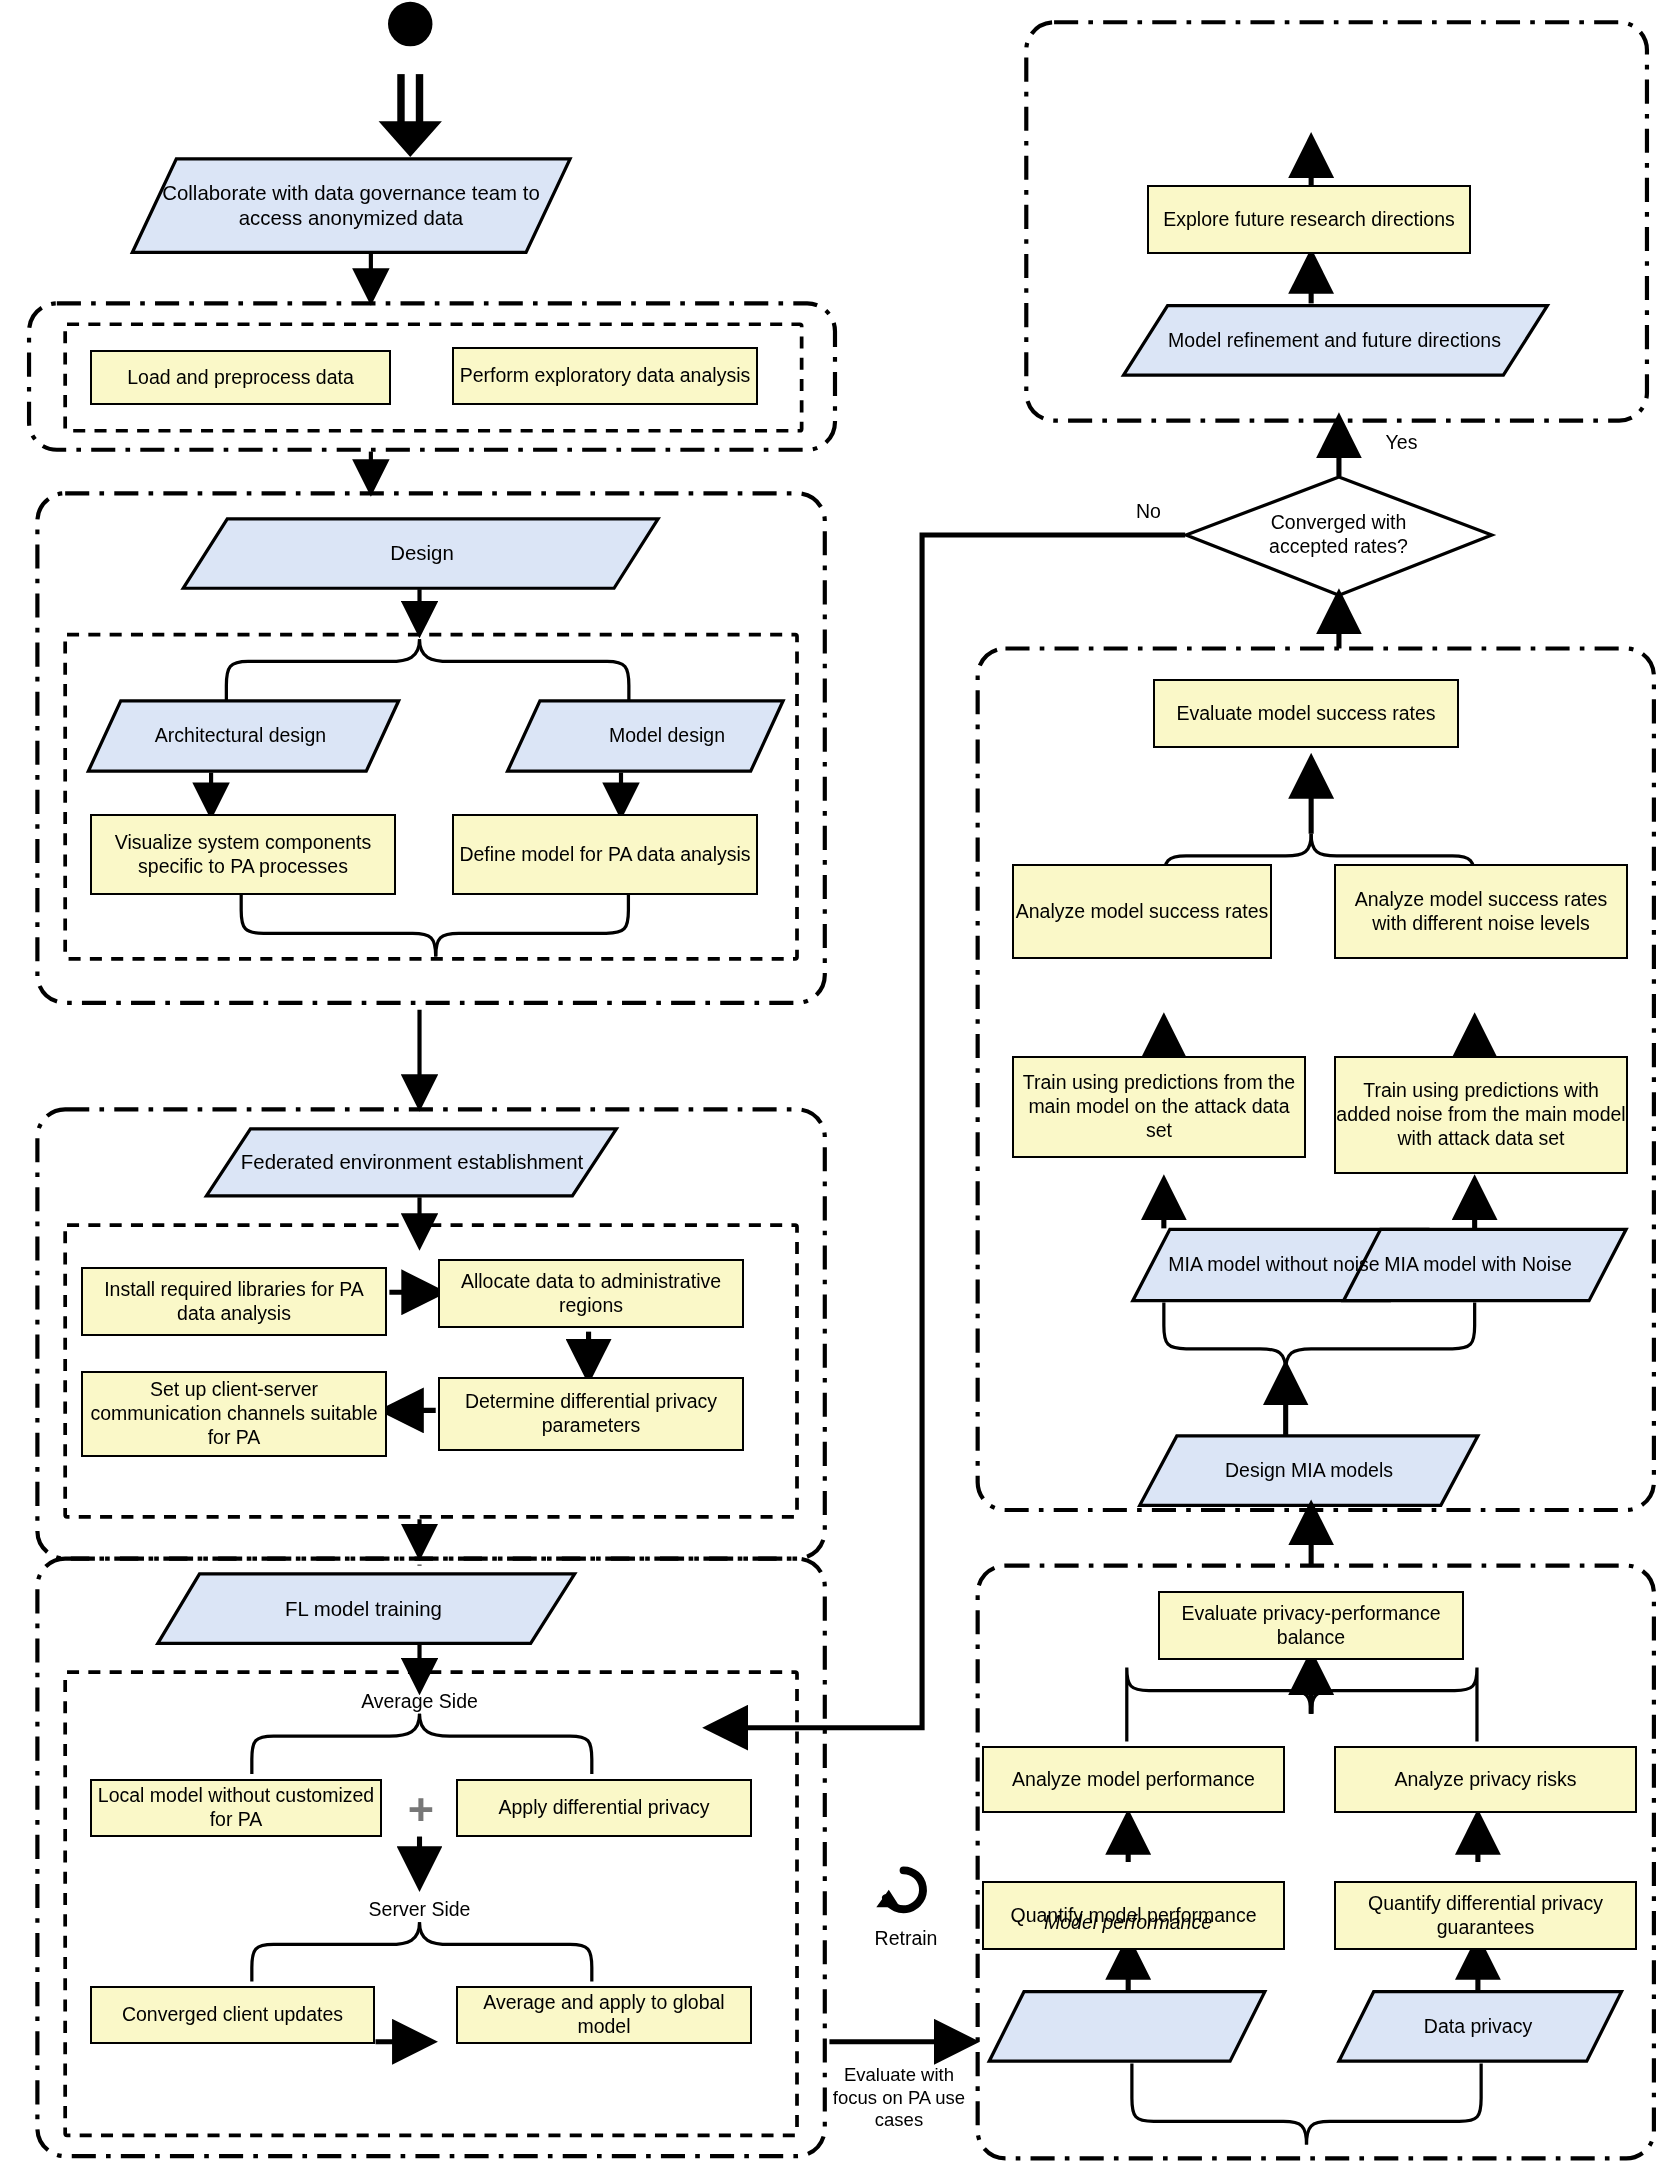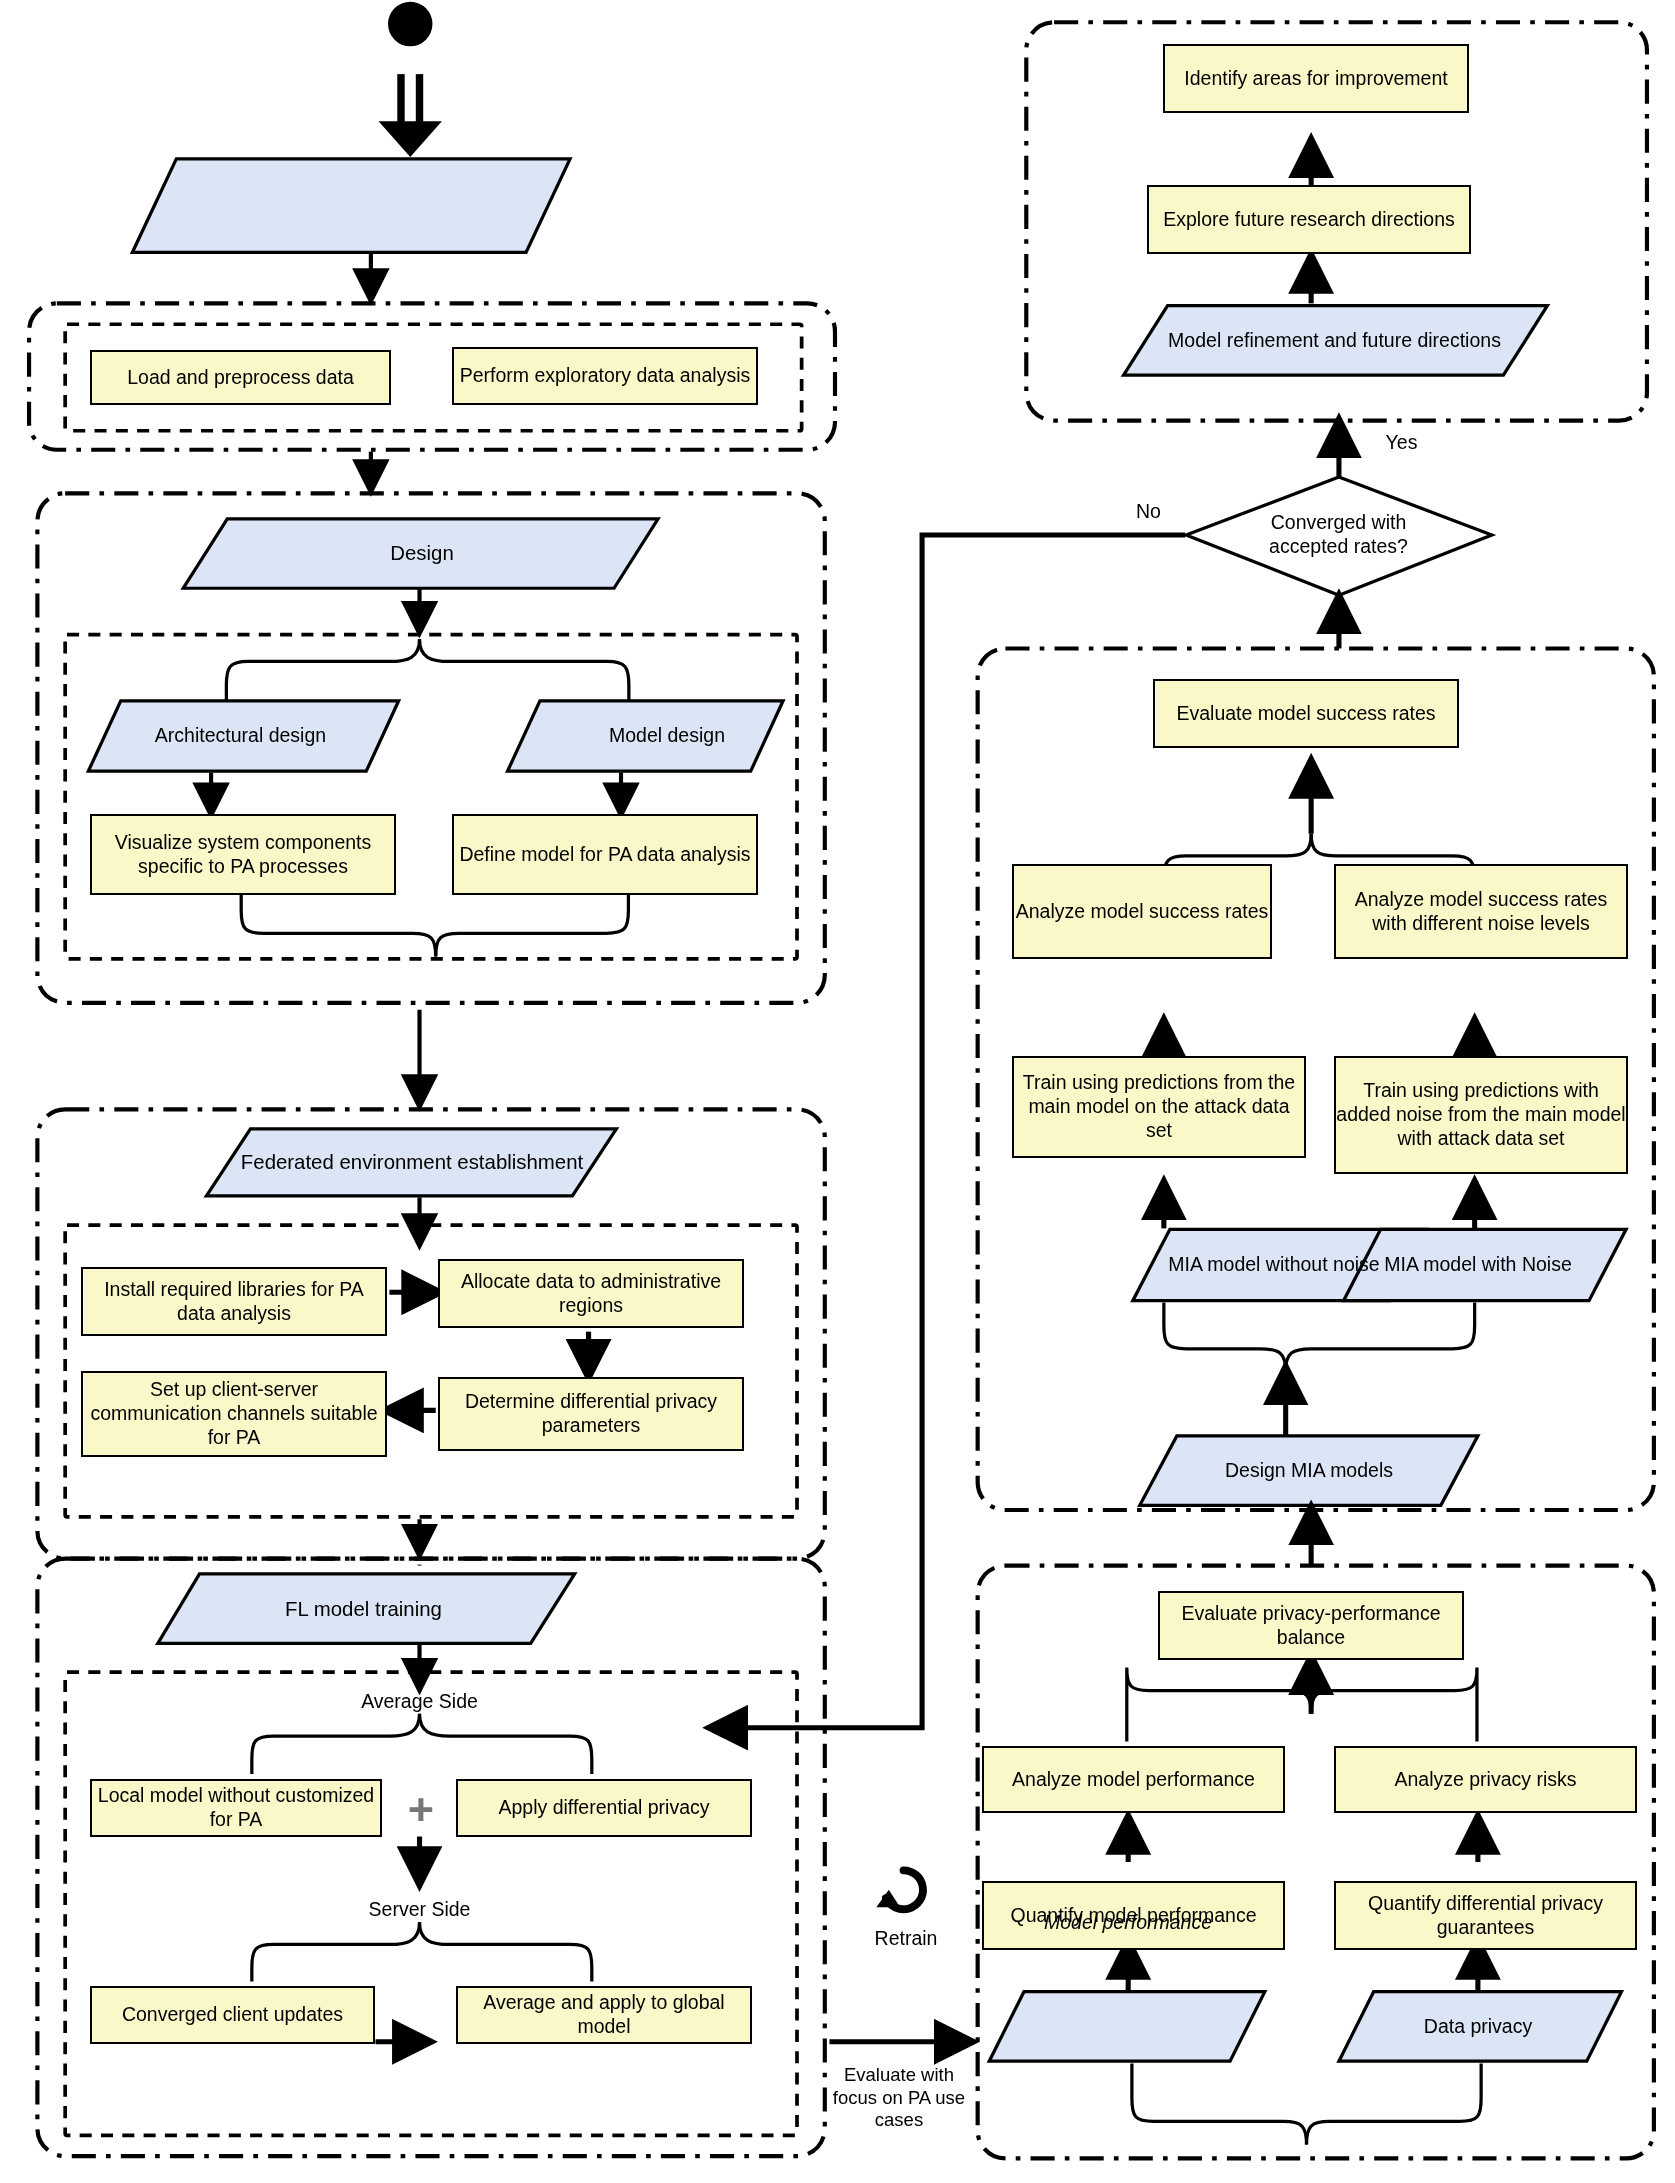--- a/index.html
+++ b/index.html
@@ -141,20 +141,23 @@
 
       <path d="M2558,1155 L1990,1155 L1990,3730 L1540,3730" marker-end="url(#ah)" stroke-width="11"></path>
 
       <g transform="translate(1950,4080)">
         <path d="M 0,-42 A 42,42 0 1 1 -38,18" stroke="#000" stroke-width="17" fill="none" stroke-linecap="round"></path>
         <polygon points="-32,6 -14,34 -52,34" fill="#000"></polygon>
       </g>
     </g>
   </svg>
 
+  <div class="node para fs44" style="left:139px;top:161px;width:424px;height:89px;background:none;">
+    <span class="ptext">Collaborate with data governance team to access anonymized data</span>
+  </div>
 
   <div class="node proc fs42" style="left:90px;top:350px;width:301px;height:55px;">
     <span>Load and preprocess data</span>
   </div>
 
   <div class="node proc fs42" style="left:452px;top:347px;width:306px;height:58px;">
     <span>Perform exploratory data analysis</span>
   </div>
 
   <div class="node fs44" style="left:232px;top:523px;width:380px;height:60px;">
@@ -230,23 +233,20 @@
   </div>
 
   <div class="plabel fs42" style="left:848px;top:1927px;width:116px;text-align:center;">
     <span>Retrain</span>
   </div>
 
   <div class="plabel fs40" style="left:825px;top:2064px;width:148px;text-align:center;">
     <span>Evaluate with focus on PA use cases</span>
   </div>
 
-  <div class="node proc fs42" style="left:1163px;top:44px;width:306px;height:69px;">
-    <span>Identify areas for improvement</span>
-  </div>
 
   <div class="node proc fs42" style="left:1147px;top:185px;width:324px;height:69px;">
     <span>Explore future research directions</span>
   </div>
 
   <div class="node fs42" style="left:1133px;top:308px;width:403px;height:65px;">
     <span>Model refinement and future directions</span>
   </div>
 
   <div class="plabel fs42" style="left:1367px;top:431px;width:69px;">

